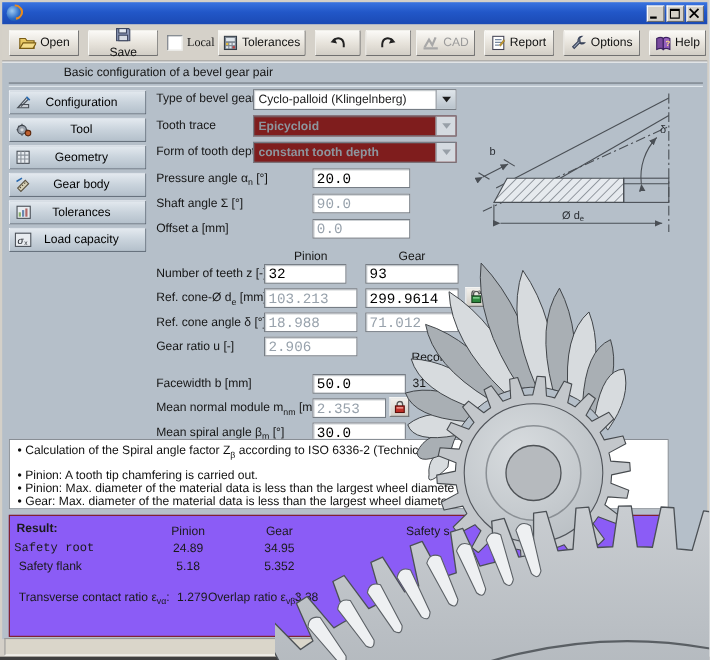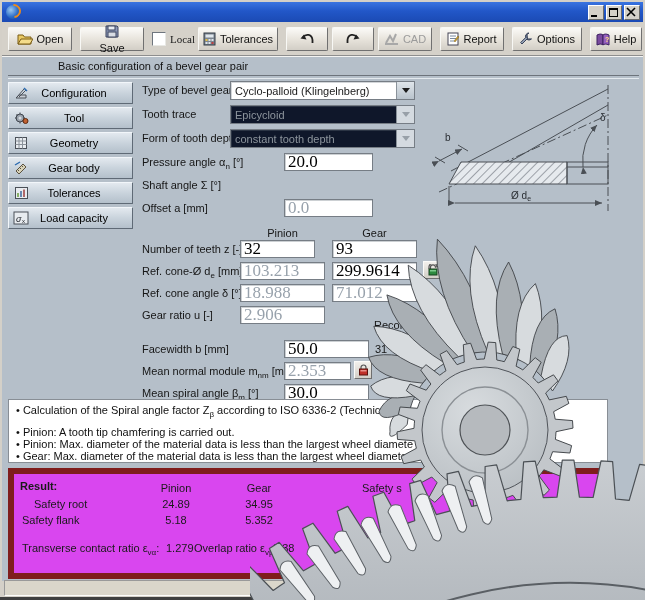--- a/index.html
+++ b/index.html
@@ -44,42 +44,42 @@
   .sbtn{position:absolute;left:6px;width:125px;height:22px;
     background:linear-gradient(180deg,#e3e9ef 0%,#c9d3dc 50%,#b4c0cb 100%);
     border:1px solid;border-color:#f2f6fa #5f6a76 #5f6a76 #f2f6fa;border-radius:1px;
     display:flex;align-items:center;font-size:11px;color:#000;cursor:default;font-family:inherit;padding:0;}
   .sbtn .sic{width:18px;height:16px;margin-left:3px;flex:0 0 auto;display:flex;align-items:center;justify-content:center;}
   .sbtn .slbl{flex:1;text-align:center;margin-right:14px;}
   
   .lbl{position:absolute;font-size:11px;color:#161616;white-space:nowrap;}
   .sub{font-size:8px;vertical-align:-3px;}
   .inp{position:absolute;height:18px;box-sizing:border-box;border:1px solid #767d85;
-    background:#fff;font-family:Liberation Serif, serif;font-size:17px;color:#000;padding:1px 3px;
+    background:#fff;font-family:Liberation Mono, monospace;font-size:13px;color:#000;padding:1px 3px;
     box-shadow:inset 1px 1px 0 rgba(110,120,130,.35);}
   .inp.ro{color:#98a2ac;}
   .dd{position:absolute;height:19px;box-sizing:border-box;border:1px solid #767d85;background:#fff;
     display:flex;align-items:center;box-shadow:inset 1px 1px 0 rgba(110,120,130,.3);}
   .dd .txt{flex:1;padding:0 4px;white-space:nowrap;overflow:hidden;}
   .dd .arr{width:17px;align-self:stretch;background:linear-gradient(180deg,#dfe5ea,#b9c3cc);
     border-left:1px solid #8a929a;display:flex;align-items:center;justify-content:center;}
   .dd .arr i{width:0;height:0;border:4px solid transparent;border-top:5px solid #1c1c1c;margin-top:4px;}
-  .dd.off{background:#0f172a;}
+  .dd.off{background:#7f1d1d;font-weight:bold;}
   .dd.off .txt{color:#8d959d;}
   .dd.off .arr{background:#d4dae0;}
   .dd.off .arr i{border-top-color:#98a0a8;}
   .lockbtn{position:absolute;width:19px;height:18px;background:linear-gradient(180deg,#f2f0ec,#d2cec6);
     border:1px solid;border-color:#fafaf8 #6f6f6f #6f6f6f #fafaf8;display:flex;align-items:center;justify-content:center;padding:0;}
   .colhdr{position:absolute;font-size:11px;color:#161616;text-align:center;}
   
   .notes{position:absolute;left:6px;top:342px;width:600px;height:64px;background:#fff;
     border:1px solid #888e95;box-sizing:border-box;font-size:11px;color:#101010;}
   .note{position:absolute;left:7px;white-space:nowrap;}
-  .results{position:absolute;left:6px;top:411px;width:600px;height:111px;background:#d946ef;
-    border:6px solid #7f1d1d;box-sizing:border-box;font-size:11px;}
+  .results{position:absolute;left:6px;top:411px;width:600px;height:111px;background:#8b5cf6;
+    border:1px solid #7f1d1d;box-sizing:border-box;font-size:11px;}
   .res-abs{position:absolute;white-space:nowrap;}
   .resval{position:absolute;width:60px;text-align:center;}
   
   .statusbar{position:absolute;left:4px;top:580px;width:637px;height:16px;background:#dad6ca;
     border:1px solid;border-color:#999 #fdfdfb #fdfdfb #999;box-sizing:border-box;}
   .grip{position:absolute;right:1px;bottom:1px;width:13px;height:13px;
     background:repeating-linear-gradient(135deg,transparent 0 3px,#fff 3px 4px,#8d8d85 4px 5px);}
   .botstrip{position:absolute;left:0;top:597px;width:645px;height:3px;background:#3f3f3f;}
   
   .diagram{position:absolute;left:423px;top:22px;width:215px;height:140px;}
@@ -271,20 +271,21 @@
     <div class="dd off" style="left:228px;top:72px;width:185px;">
       <span class="txt">constant tooth depth</span>
       <span class="arr">
           <i></i>
         </span>
     </div>
 
     <span class="lbl" style="left:140px;top:99px;"><span>Pressure angle α</span><span class="sub">n</span><span> [°]</span></span>
     <input class="inp" style="left: 282px; top: 96px; width: 89px;" value="20.0">
     <span class="lbl" style="left:140px;top:122px;">Shaft angle Σ [°]</span>
+    <input class="inp ro" style="left: 282px; top: 119px; width: 89px;" readonly="" value="90.0">
     <span class="lbl" style="left:140px;top:145px;">Offset a [mm]</span>
     <input class="inp ro" style="left: 282px; top: 142px; width: 89px;" readonly="" value="0.0">
 
     <span class="colhdr" style="left:238px;top:170px;width:85px;">Pinion</span>
     <span class="colhdr" style="left:330px;top:170px;width:85px;">Gear</span>
 
     <span class="lbl" style="left:140px;top:186px;">Number of teeth z [-]</span>
     <input class="inp" style="left: 238px; top: 183px; width: 75px;" value="32">
     <input class="inp" style="left: 330px; top: 183px; width: 85px;" value="93">
 
@@ -329,23 +330,23 @@
         <div class="note" style="top: 4px;"><span>• </span><span>Calculation of the Spiral angle factor Z</span><span class="sub">β</span><span> according to ISO 6336-2 (Technical Co</span></div>
         <div class="note" style="top: 26px;"><span>• </span><span>Pinion: A tooth tip chamfering is carried out.</span><span class="sub"></span><span></span></div>
         <div class="note" style="top: 38px;"><span>• </span><span>Pinion: Max. diameter of the material data is less than the largest wheel diamete</span><span class="sub"></span><span></span></div>
         <div class="note" style="top: 50px;"><span>• </span><span>Gear: Max. diameter of the material data is less than the largest wheel diameter.</span><span class="sub"></span><span></span></div>
       </div>
 
     <div class="results">
       <span class="res-abs" style="left:6px;top:6px;font-weight:bold;">Result:</span>
       <span class="resval" style="left:132px;top:8px;">Pinion</span>
       <span class="resval" style="left:215px;top:8px;">Gear</span>
-      <span class="res-abs" style="left:348px;top:8px;">Safety s</span>
-
-      <span class="res-abs" style="left:20px;top:24px;">Safety root</span>
+      <span class="res-abs" style="left:360px;top:8px;">Safety s</span>
+
+      <span class="res-abs" style="left:4px;top:24px;font-family:Liberation Mono, monospace;">Safety root</span>
       <span class="resval" style="left:132px;top:24px;">24.89</span>
       <span class="resval" style="left:215px;top:24px;">34.95</span>
 
       <span class="res-abs" style="left:8px;top:40px;">Safety flank</span>
       <span class="resval" style="left:132px;top:40px;">5.18</span>
       <span class="resval" style="left:215px;top:40px;">5.352</span>
 
       <span class="res-abs" style="left:8px;top:68px;"><span>Transverse contact ratio ε</span><span class="sub">vα</span><span>:</span></span>
       <span class="res-abs" style="left:152px;top:68px;">1.279</span>
       <span class="res-abs" style="left:180px;top:68px;"><span>Overlap ratio ε</span><span class="sub">vβ</span><span>:</span></span>

